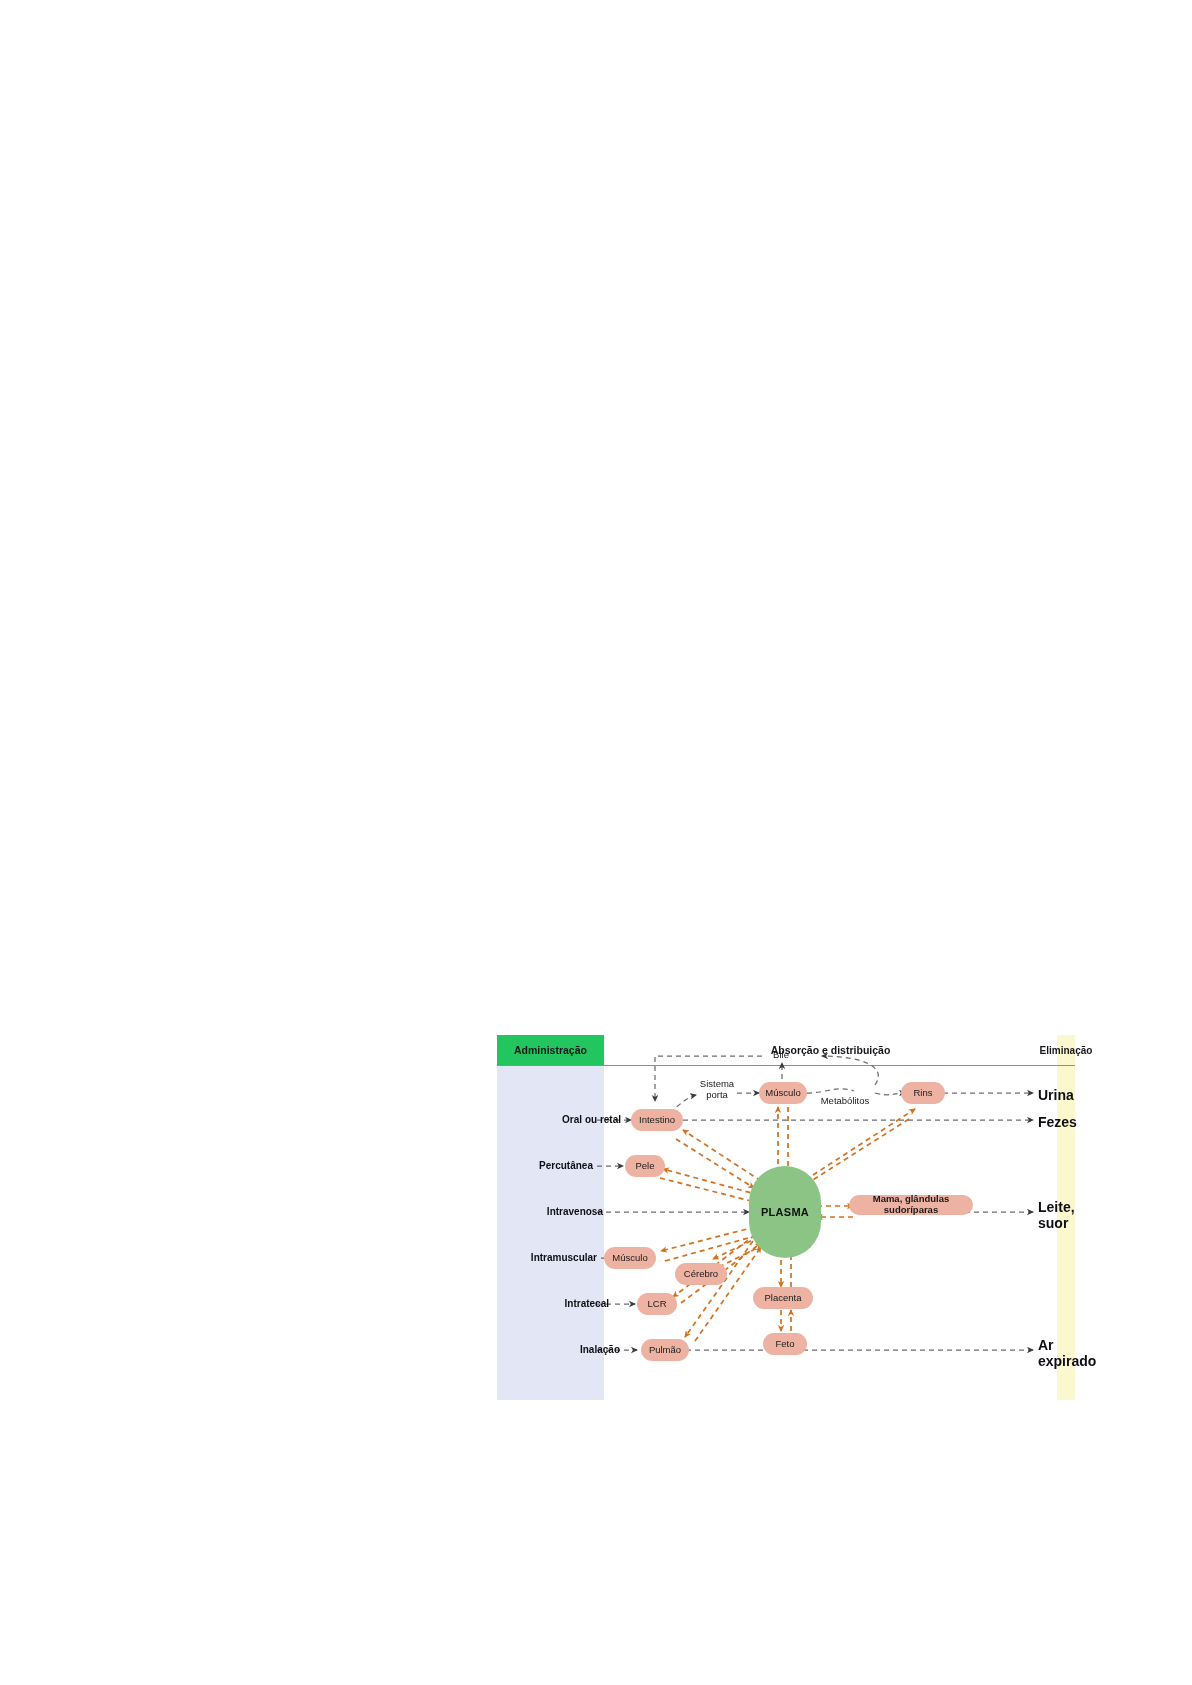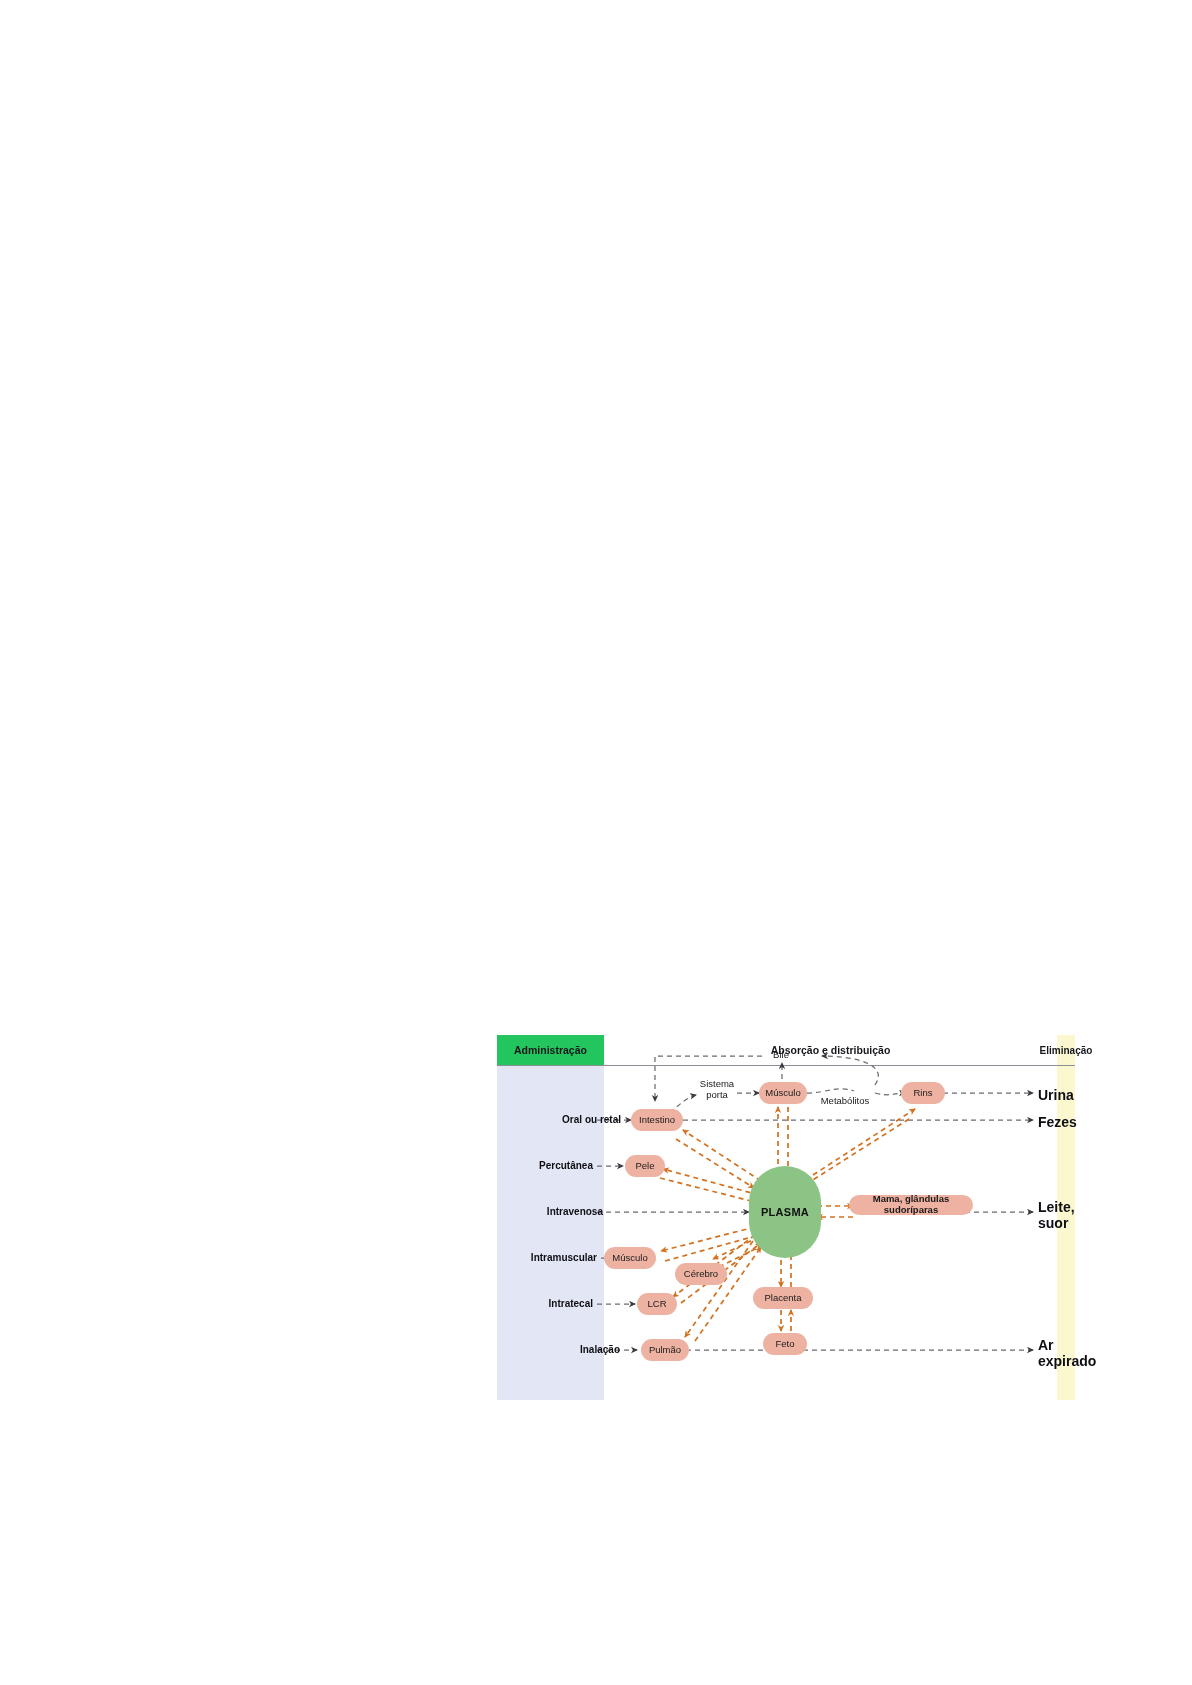--- a/index.html
+++ b/index.html
@@ -159,21 +159,21 @@
   <div class="node" style="left:256px;top:252px;width:60px;height:22px;">Placenta</div>
 
   <div class="node" style="left:266px;top:298px;width:44px;height:22px;">Feto</div>
 
   <div class="node" style="left:352px;top:160px;width:124px;height:20px;padding:0 16px;font-weight:bold;">Mama, glândulas sudoríparas</div>
 
   <div class="route" style="left:0;width:96px;top:79px;padding-left:28px;">Oral ou retal</div>
   <div class="route" style="left:0;width:96px;top:125px;">Percutânea</div>
   <div class="route" style="left:10px;width:96px;top:171px;">Intravenosa</div>
   <div class="route" style="left:0;width:100px;top:217px;">Intramuscular</div>
-  <div class="route" style="left:0;width:96px;top:263px;">Intratecal</div>
+  <div class="route" style="left:16px;width:96px;top:263px;">Intratecal</div>
   <div class="route" style="left:0;width:96px;top:309px;padding-left:27px;">Inalação</div>
 
   <div class="elim" style="left:541px;top:52px;">Urina</div>
   <div class="elim" style="left:541px;top:79px;">Fezes</div>
   <div class="elim" style="left:541px;top:164px;width:46px;white-space:normal;">Leite, suor</div>
   <div class="elim" style="left:541px;top:302px;width:50px;white-space:normal;">Ar expirado</div>
 
 </div>
 
 </body></html>

